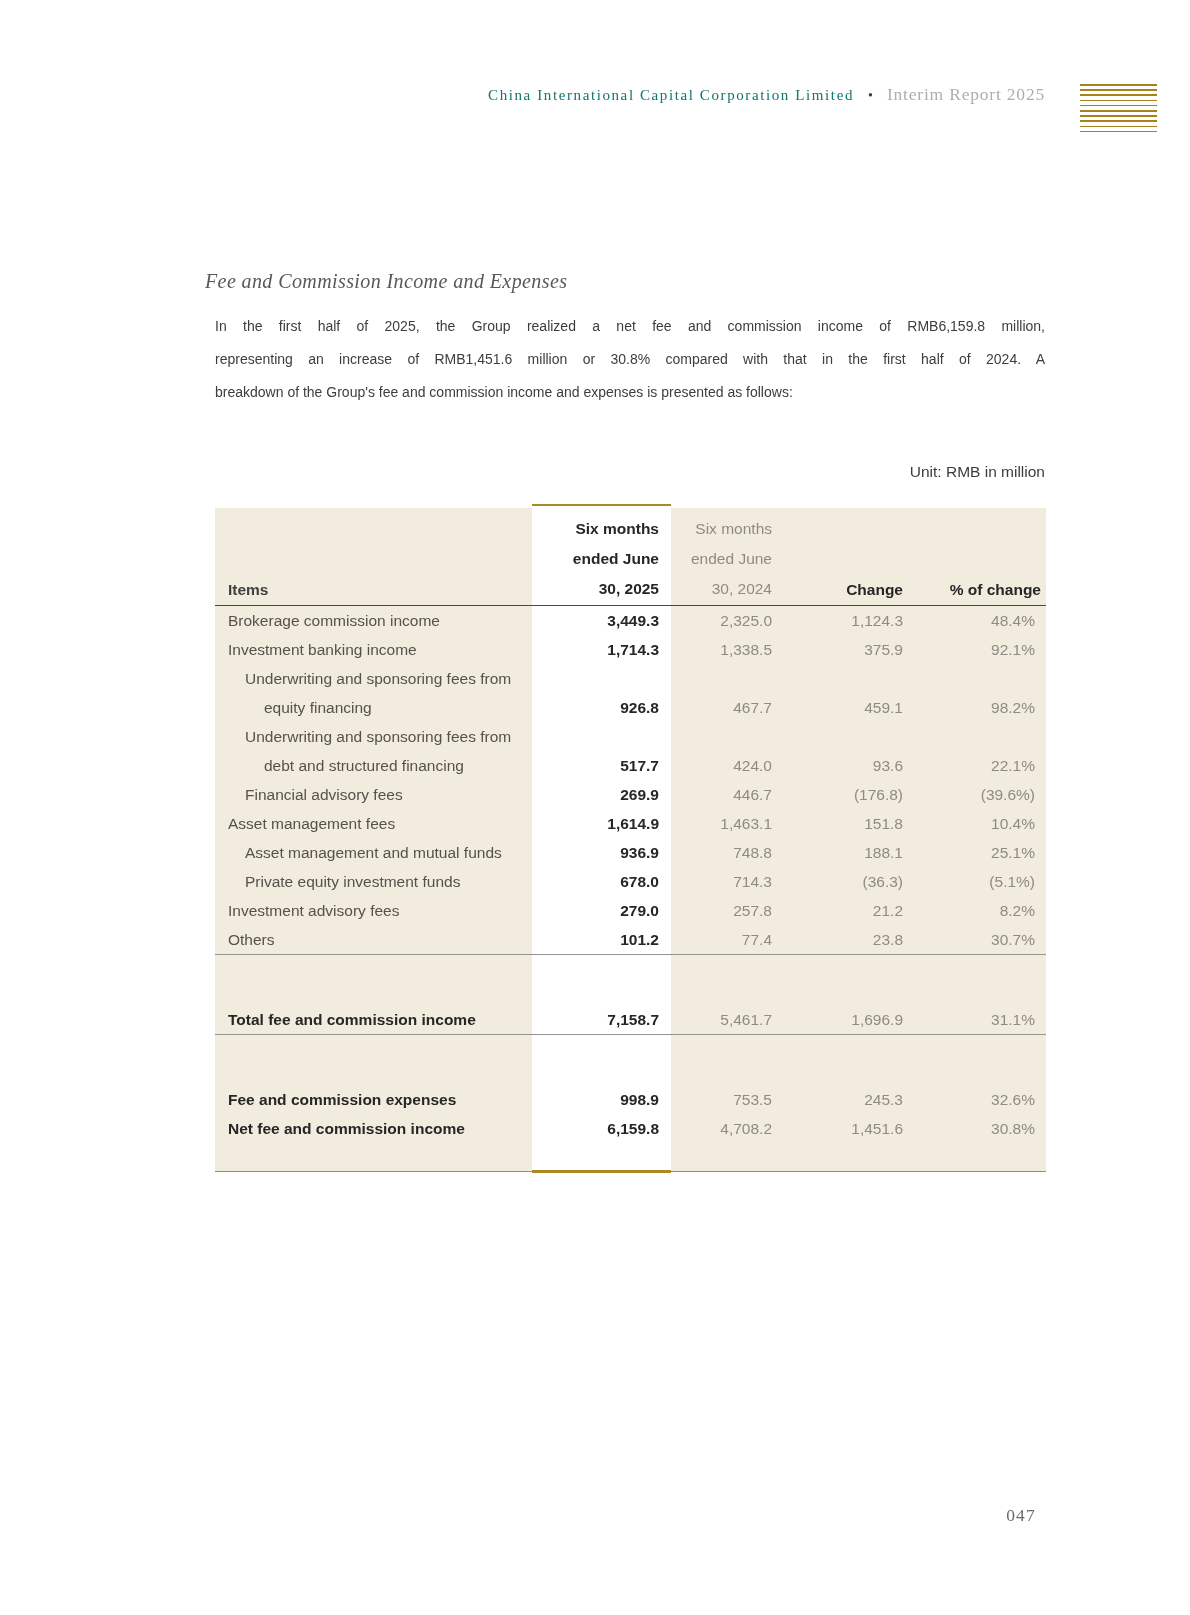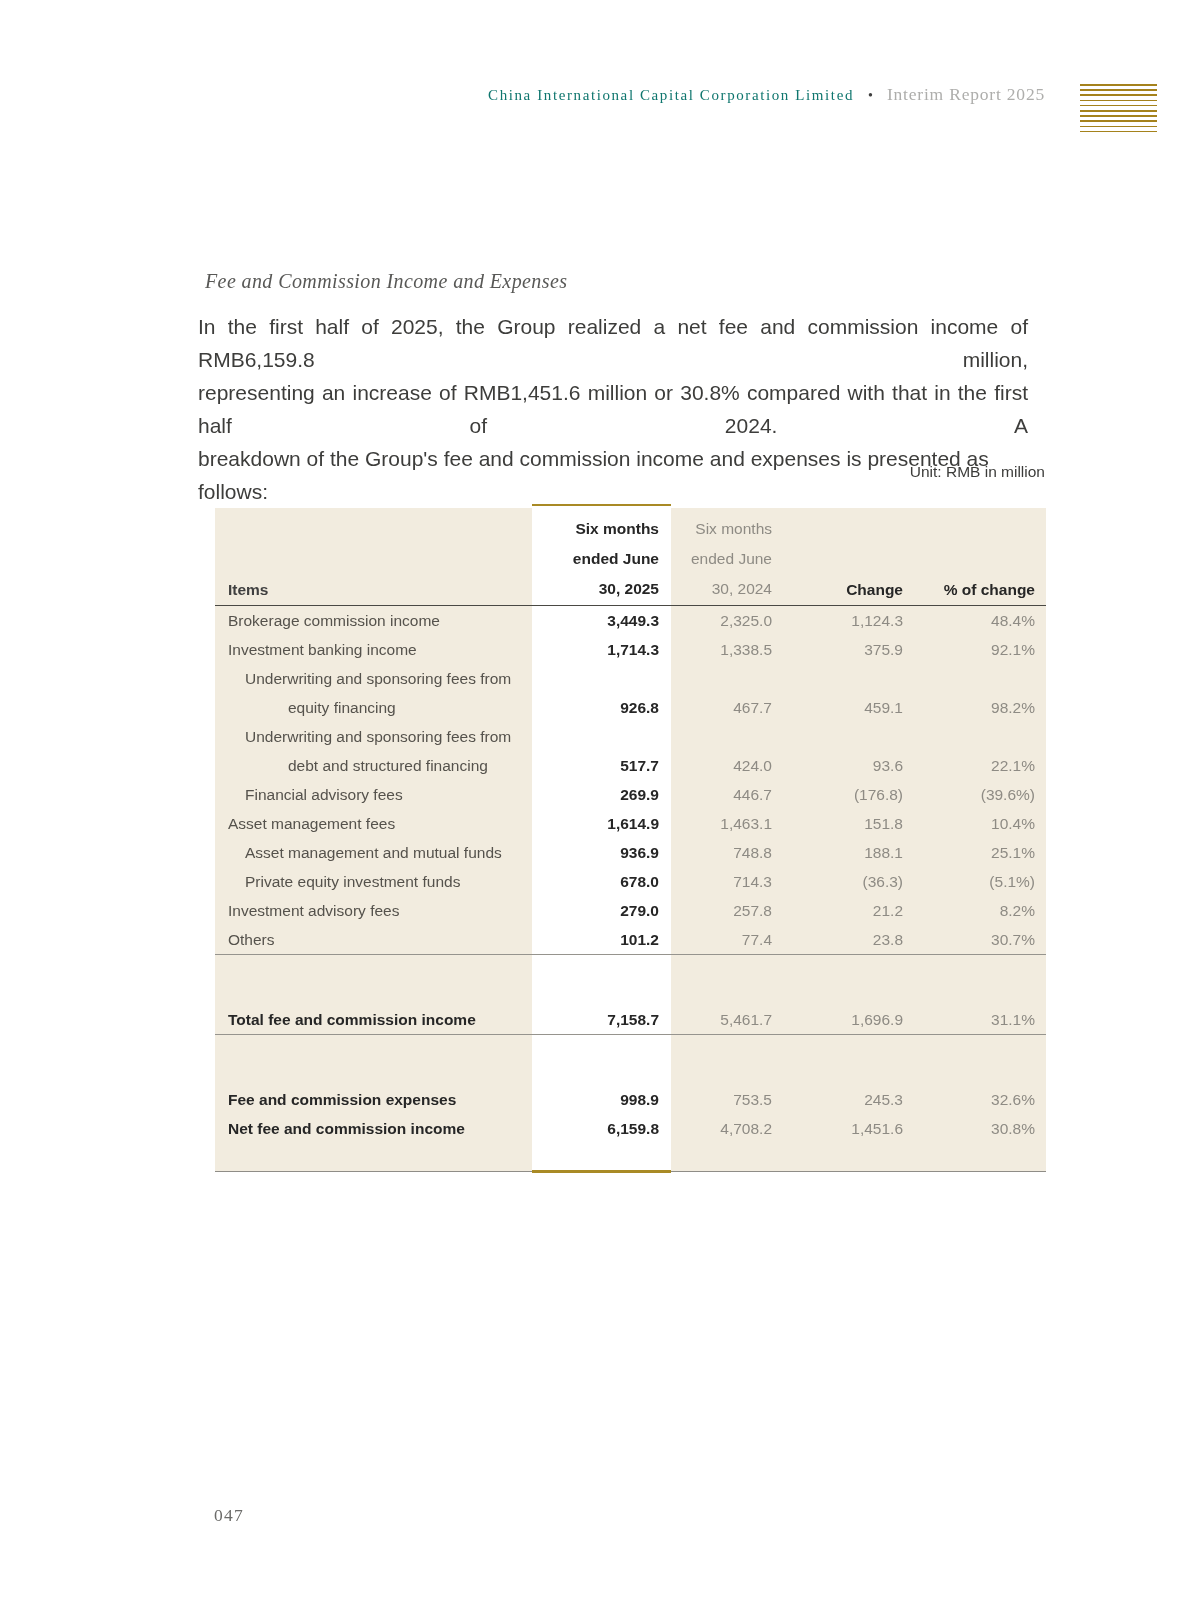--- a/index.html
+++ b/index.html
@@ -28,22 +28,22 @@
       #a5821c 0px,#a5821c 1.6px,
       transparent 1.6px,transparent 5.2px);
   }
   
   .sec-title{
     position:absolute;left:205px;top:270px;width:830px;
     font-family:"Liberation Serif","DejaVu Serif",serif;
     font-style:italic;font-size:20px;letter-spacing:0.4px;color:#58585​6;color:#585856;
   }
   .para{
-    position:absolute;left:198px;top:310px;width:830px;
-    font-size:21px;line-height:33px;color:#3d3d3b;
+    position:absolute;left:215px;top:310px;width:830px;
+    font-size:14px;line-height:33px;color:#3d3d3b;
   }
   .para .jline{text-align:justify;text-align-last:justify;}
   .para .lline{text-align:left;}
   .unit-note{
     position:absolute;left:215px;top:463px;width:830px;
     text-align:right;font-size:15.5px;color:#3c3c3a;
   }
   
   .ftable{
     position:absolute;left:215px;top:508px;width:831px;height:663px;
@@ -72,40 +72,41 @@
     height:98px;
     border-bottom:1px solid #4a4944;
     box-sizing:border-box;
     padding-top:6px;
   }
   .thead .hcell{line-height:30px;}
   .thead .items{align-self:end;padding-left:13px;font-weight:bold;color:#404040;}
   .thead .h25{text-align:right;padding-right:12px;font-weight:bold;color:#262626;}
   .thead .h24{text-align:right;padding-right:12px;color:#8e8b84;}
   .thead .hchg{align-self:end;text-align:right;padding-right:12px;font-weight:bold;color:#262626;}
-  .thead .hpct{align-self:end;text-align:right;padding-right:11px;font-weight:bold;color:#262626;}
+  .thead .hpct{align-self:end;text-align:right;padding-right:5px;font-weight:bold;color:#262626;}
   .tbody{position:relative;z-index:1;}
   .trow{
     display:grid;
     grid-template-columns:317px 139px 113px 131px 131px;
     height:29px;line-height:29px;
   }
   .trow .label{padding-left:13px;color:#55524c;white-space:nowrap;}
   .trow .label.ind1{padding-left:30px;}
-  .trow .label.ind2{padding-left:49px;margin-left:24px;}
+  .trow .label.ind2{padding-left:49px;}
   .trow .v25{text-align:right;padding-right:12px;font-weight:bold;color:#262626;}
   .trow .v24{text-align:right;padding-right:12px;color:#8e8b84;}
   .trow .chg{text-align:right;padding-right:12px;color:#8e8b84;}
   .trow .pct{text-align:right;padding-right:11px;color:#8e8b84;}
   .trow.boldrow .label{font-weight:bold;color:#262626;}
   .sep{height:0;border-top:1px solid #96948e;}
   .gaprow{height:50px;}
   
   .pagenum{
-    position:absolute;left:214px;top:1505px;width:830px;
+    position:absolute;left:206px;top:1505px;width:830px;
+    text-align:right;
     font-family:"Liberation Serif","DejaVu Serif",serif;
     font-size:17.5px;letter-spacing:1.2px;color:#6b6b69;
   }
 </style>
 </head>
 <body>
 
 <div class="page">
 
   <div class="runhead">

